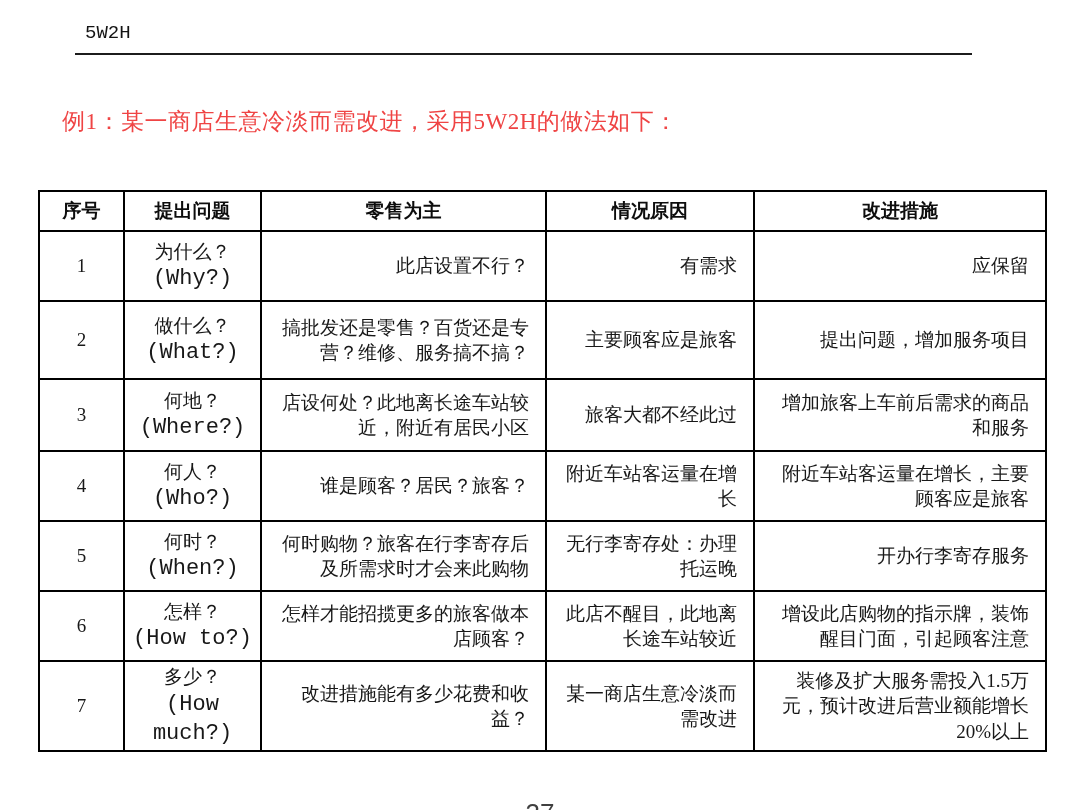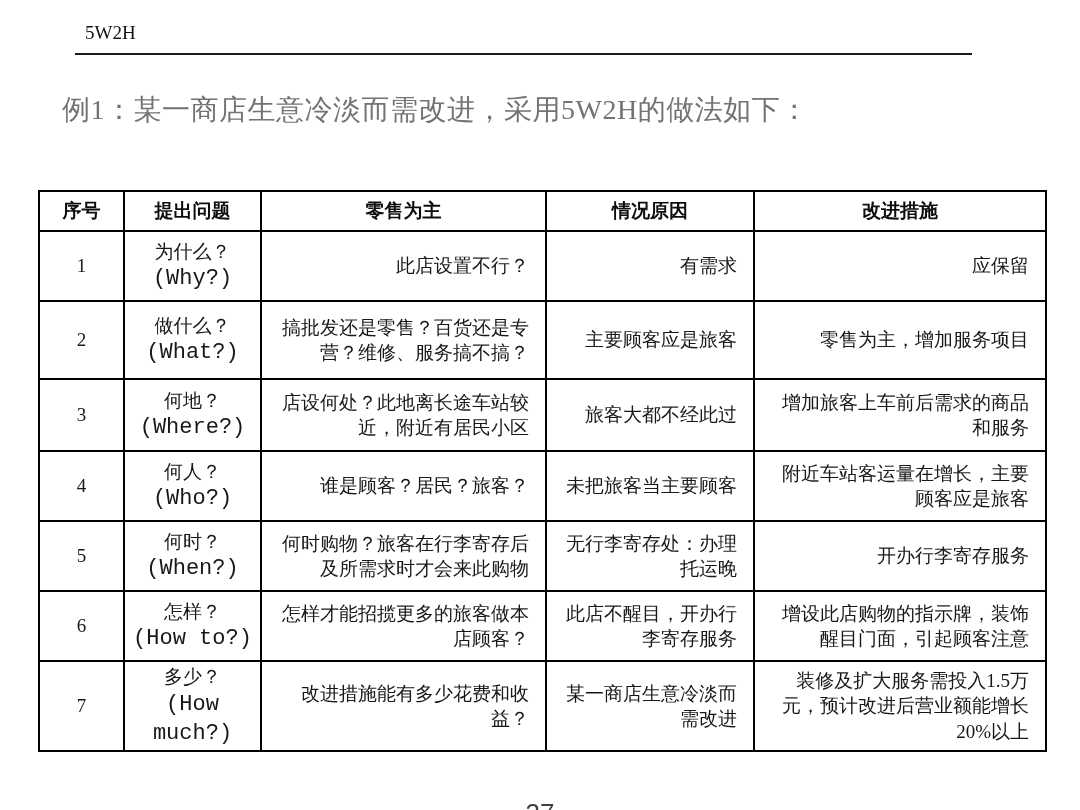--- a/index.html
+++ b/index.html
@@ -8,27 +8,27 @@
     position:relative;
     font-family:"Liberation Serif","DejaVu Serif",serif;
     color:#1a1a1a;
     overflow:hidden;
   }
   .topbar {
     position:absolute; left:75px; top:22px; width:897px;
     border-bottom:2.5px solid #1c1c1c;
   }
   .brand {
-    font-family:Liberation Serif, serif;
+    font-family:Liberation Mono, monospace;
     font-size:19px; color:#141414;
     padding:0 0 9px 10px;
   }
   .slide-title {
-    position:absolute; left:62px; top:91px; width:980px;
-    font-size:28px; letter-spacing:0.5px; color:#737373;
+    position:absolute; left:62px; top:106px; width:980px;
+    font-size:23px; letter-spacing:0.5px; color:#ef4444;
     white-space:nowrap;
   }
   .table-wrap { position:absolute; left:38px; top:190px; width:1007px; }
   table { width:100%; border-collapse:collapse; table-layout:fixed; }
   th, td { border:2.5px solid #000; vertical-align:middle;margin-top:44px; }
   th {
     font-family:"Liberation Sans","DejaVu Sans",sans-serif;
     font-weight:bold; font-size:19px; height:40px;
     text-align:center; color:#0d0d0d;
   }
@@ -94,42 +94,42 @@
   </tr>
 
   <tr>
     <td class="c-no">2</td>
     <td class="c-q">
       <div class="q-cn">做什么？</div>
       <div class="q-en">(What?)</div>
     </td>
     <td class="c-txt">搞批发还是零售？百货还是专营？维修、服务搞不搞？</td>
     <td class="c-txt">主要顾客应是旅客</td>
-    <td class="c-txt">零售为主，增加服务项目</td>
+    <td class="c-txt">提出问题，增加服务项目</td>
   </tr>
 
   <tr>
     <td class="c-no">3</td>
     <td class="c-q">
       <div class="q-cn">何地？</div>
       <div class="q-en">(Where?)</div>
     </td>
     <td class="c-txt">店设何处？此地离长途车站较近，附近有居民小区</td>
     <td class="c-txt">旅客大都不经此过</td>
     <td class="c-txt">增加旅客上车前后需求的商品和服务</td>
   </tr>
 
   <tr>
     <td class="c-no">4</td>
     <td class="c-q">
       <div class="q-cn">何人？</div>
       <div class="q-en">(Who?)</div>
     </td>
     <td class="c-txt">谁是顾客？居民？旅客？</td>
-    <td class="c-txt">未把旅客当主要顾客</td>
+    <td class="c-txt">附近车站客运量在增长</td>
     <td class="c-txt">附近车站客运量在增长，主要顾客应是旅客</td>
   </tr>
 
   <tr>
     <td class="c-no">5</td>
     <td class="c-q">
       <div class="q-cn">何时？</div>
       <div class="q-en">(When?)</div>
     </td>
     <td class="c-txt">何时购物？旅客在行李寄存后及所需求时才会来此购物</td>
@@ -137,21 +137,21 @@
     <td class="c-txt">开办行李寄存服务</td>
   </tr>
 
   <tr>
     <td class="c-no">6</td>
     <td class="c-q">
       <div class="q-cn">怎样？</div>
       <div class="q-en">(How to?)</div>
     </td>
     <td class="c-txt">怎样才能招揽更多的旅客做本店顾客？</td>
-    <td class="c-txt">此店不醒目，开办行李寄存服务</td>
+    <td class="c-txt">此店不醒目，此地离长途车站较近</td>
     <td class="c-txt">增设此店购物的指示牌，装饰醒目门面，引起顾客注意</td>
   </tr>
 
   <tr>
     <td class="c-no">7</td>
     <td class="c-q">
       <div class="q-cn">多少？</div>
       <div class="q-en">(How much?)</div>
     </td>
     <td class="c-txt">改进措施能有多少花费和收益？</td>

